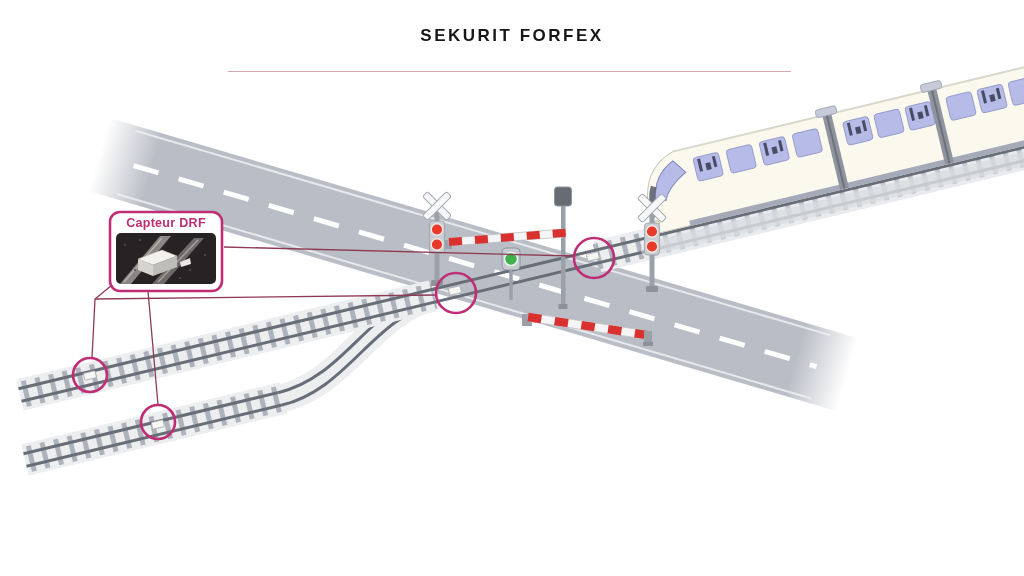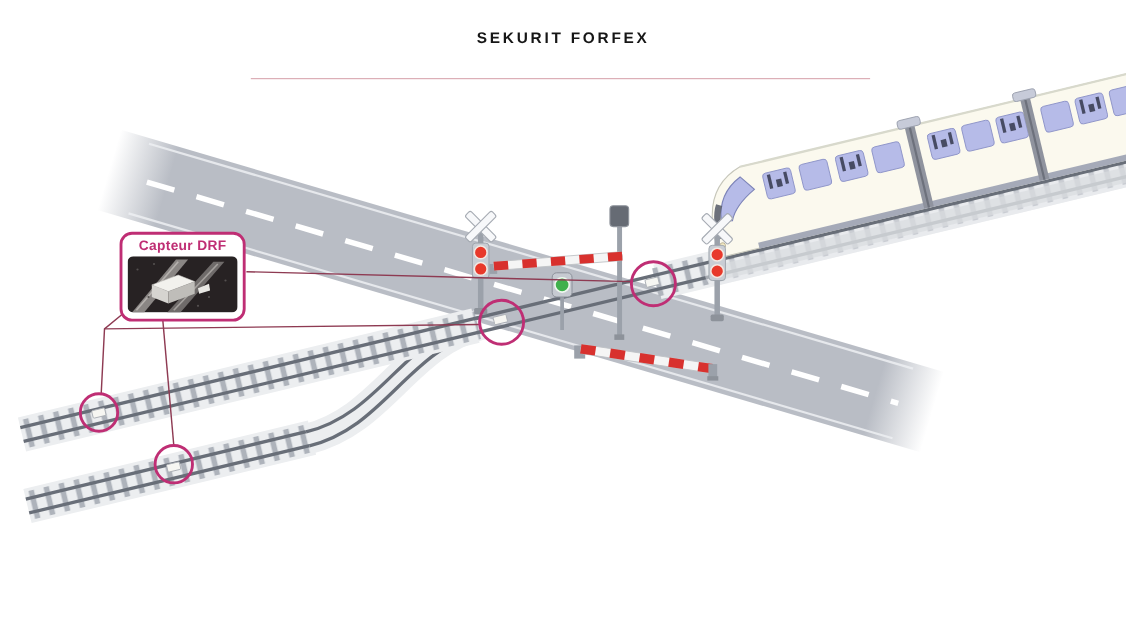--- a/index.html
+++ b/index.html
@@ -1,20 +1,20 @@
 <!DOCTYPE html>
 <html><head>
 <meta charset="utf-8">
 <style>
   html,body{margin:0;padding:0;background:#fff;}
   .stage{position:relative;width:1024px;height:576px;background:#ffffff;overflow:hidden;
          font-family:"Liberation Sans",sans-serif;}
   .stage svg{position:absolute;left:0;top:0;}
   .header{position:absolute;left:0;top:0;width:100%;text-align:center;z-index:5;}
-  .header h1{margin:26px 0 0;font-size:14px;font-weight:700;letter-spacing:2.5px;color:#161616;
+  .header h1{margin:26px 0 0;font-size:17px;font-weight:700;letter-spacing:2.5px;color:#161616;
              font-family:"Liberation Sans",sans-serif;}
   .title-divider{position:absolute;left:228px;top:71px;width:563px;height:1px;background:#d9a7b0;}
   .rail{stroke:#686e78;stroke-width:3;fill:none;}
   .crossbuck{fill:#f7f8fa;stroke:#a6abb3;stroke-width:1;}
   .bar-red{fill:#d8312e;}
   .sensor{fill:#f6f6f2;stroke:#a9adb4;stroke-width:0.8;}
   .pole{fill:#9ba1aa;}
   .pedestal{fill:#8d929a;}
   .callout-label{font-size:12.5px;font-weight:700;letter-spacing:0.3px;
                  font-family:"Liberation Sans",sans-serif;}

